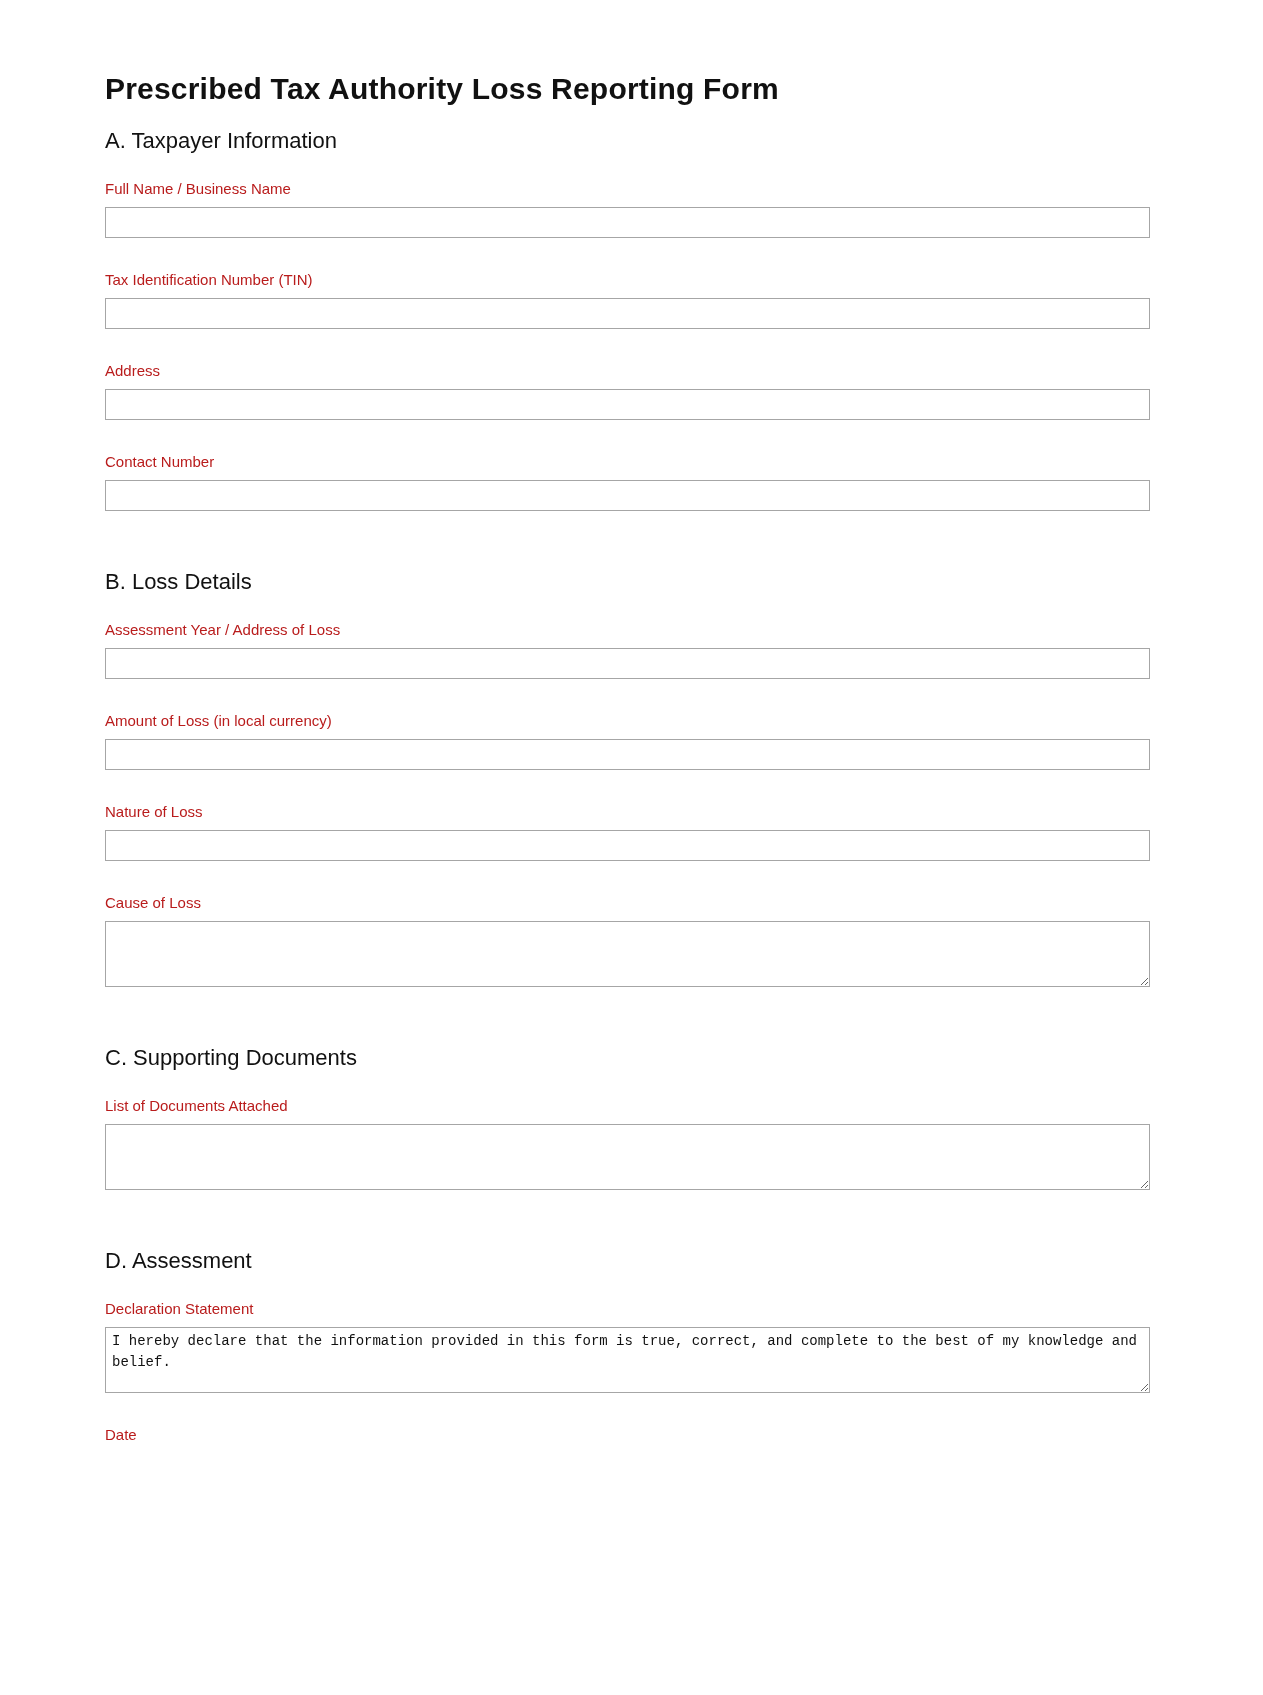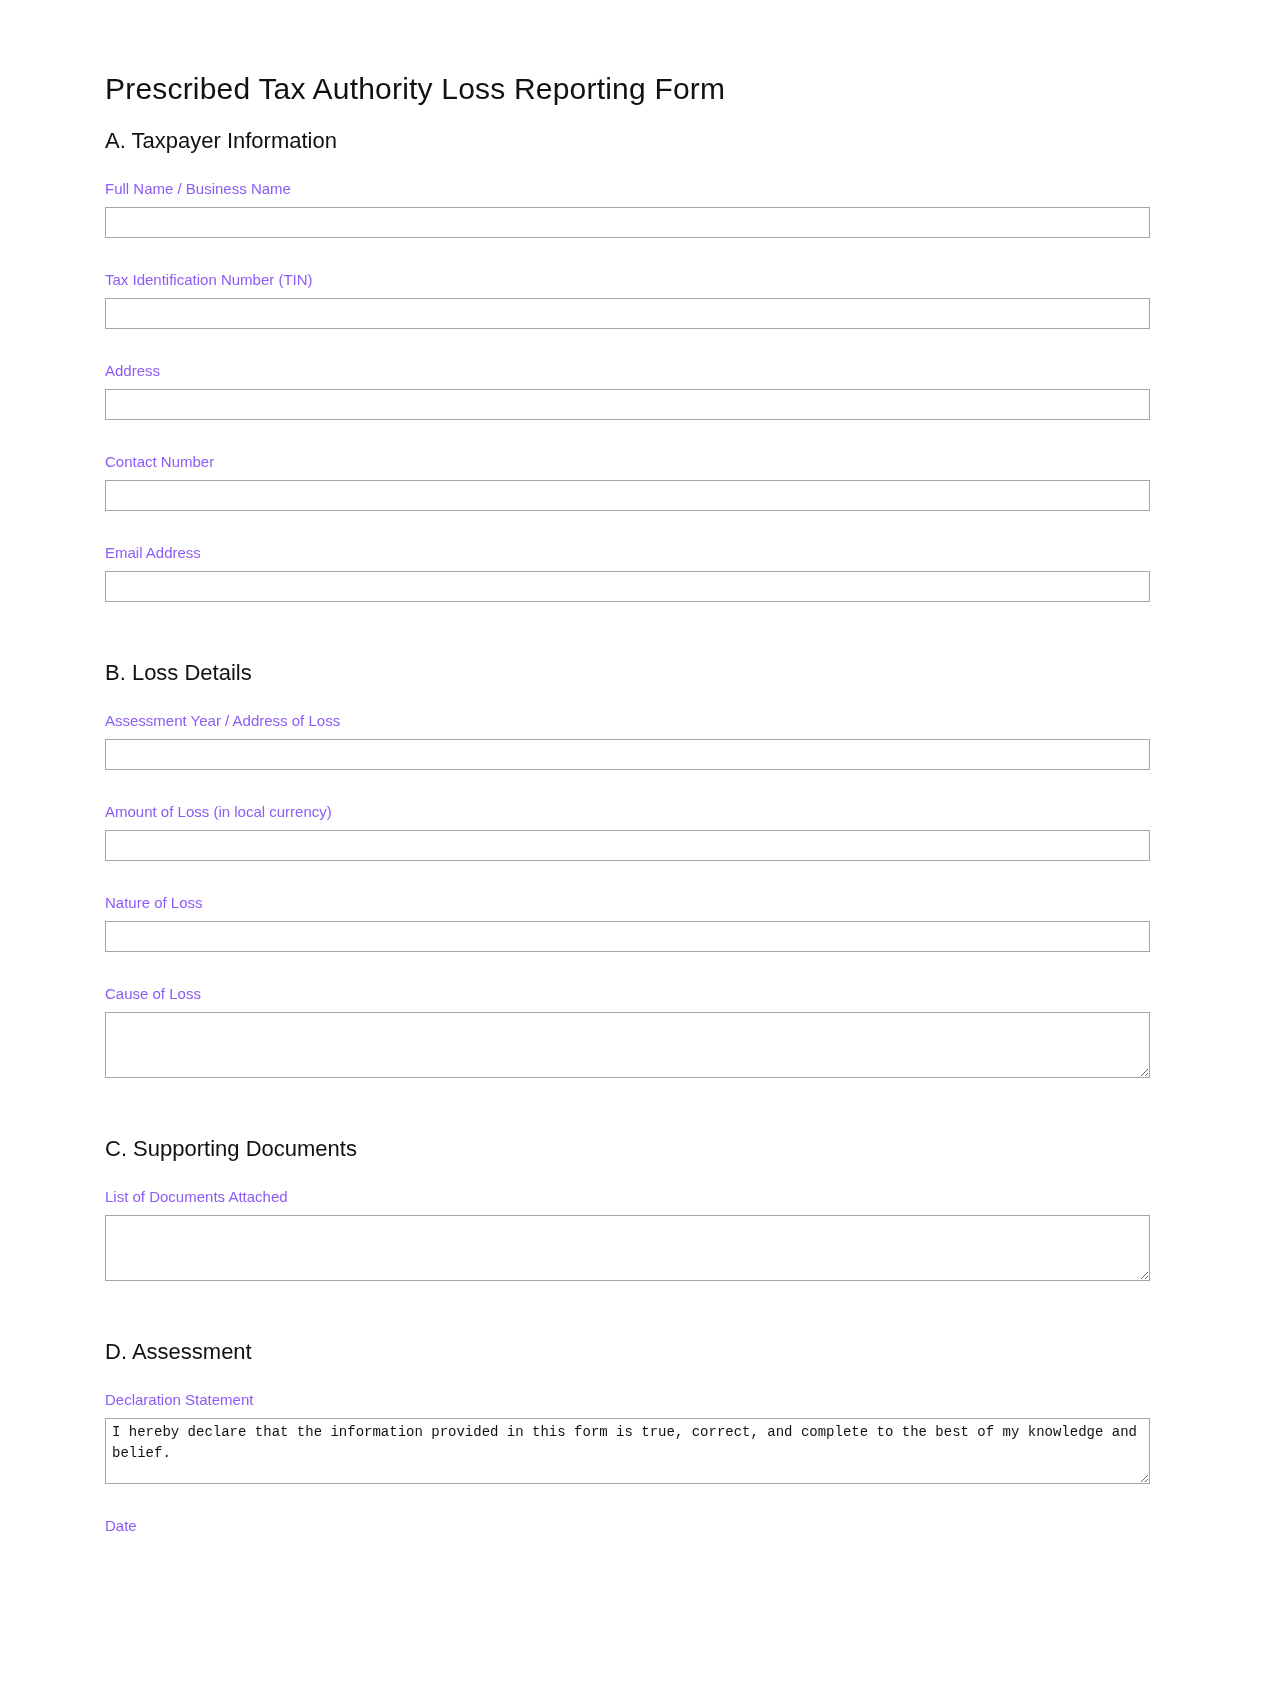--- a/index.html
+++ b/index.html
@@ -8,21 +8,21 @@
 
   .page {
     width: 1263px;
     min-height: 1695px;
     background: #ffffff;
     padding: 72px 113px 40px 105px;
   }
 
   h1.form-title {
     font-size: 30px;
-    font-weight: 400;
+    font-weight: 700;
     color: #111111;
     margin: 0 0 22px 0;
     letter-spacing: 0.2px;
   }
 
   h2.section-heading {
     font-size: 22px;
     font-weight: 400;
     color: #111111;
     margin: 14px 0 26px 0;
@@ -32,21 +32,21 @@
   section.form-section + section.form-section h2.section-heading {
     margin-top: 58px;
   }
 
   .field { margin-bottom: 33px; }
   .field:last-child { margin-bottom: 0; }
 
   .field-label {
     display: block;
     font-size: 15px;
-    color: #8b5cf6;
+    color: #b91c1c;
     margin-bottom: 10px;
   }
 
   input.text-input {
     width: 100%;
     height: 31px;
     border: 1px solid #a6a6a6;
     border-radius: 0;
     background: #ffffff;
     padding: 0 8px;
@@ -94,24 +94,20 @@
     <div class="field">
       <label class="field-label" for="address">Address</label>
       <input id="address" type="text" class="text-input" style="">
     </div>
 
     <div class="field">
       <label class="field-label" for="contact-number">Contact Number</label>
       <input id="contact-number" type="text" class="text-input" style="">
     </div>
 
-    <div class="field">
-      <label class="field-label" for="email-address">Email Address</label>
-      <input id="email-address" type="text" class="text-input" style="">
-    </div>
   </section>
 
   <section class="form-section">
     <h2 class="section-heading">B. Loss Details</h2>
 
     <div class="field">
       <label class="field-label" for="assessment-year">Assessment Year / Address of Loss</label>
       <input id="assessment-year" type="text" class="text-input" style="">
     </div>
 

